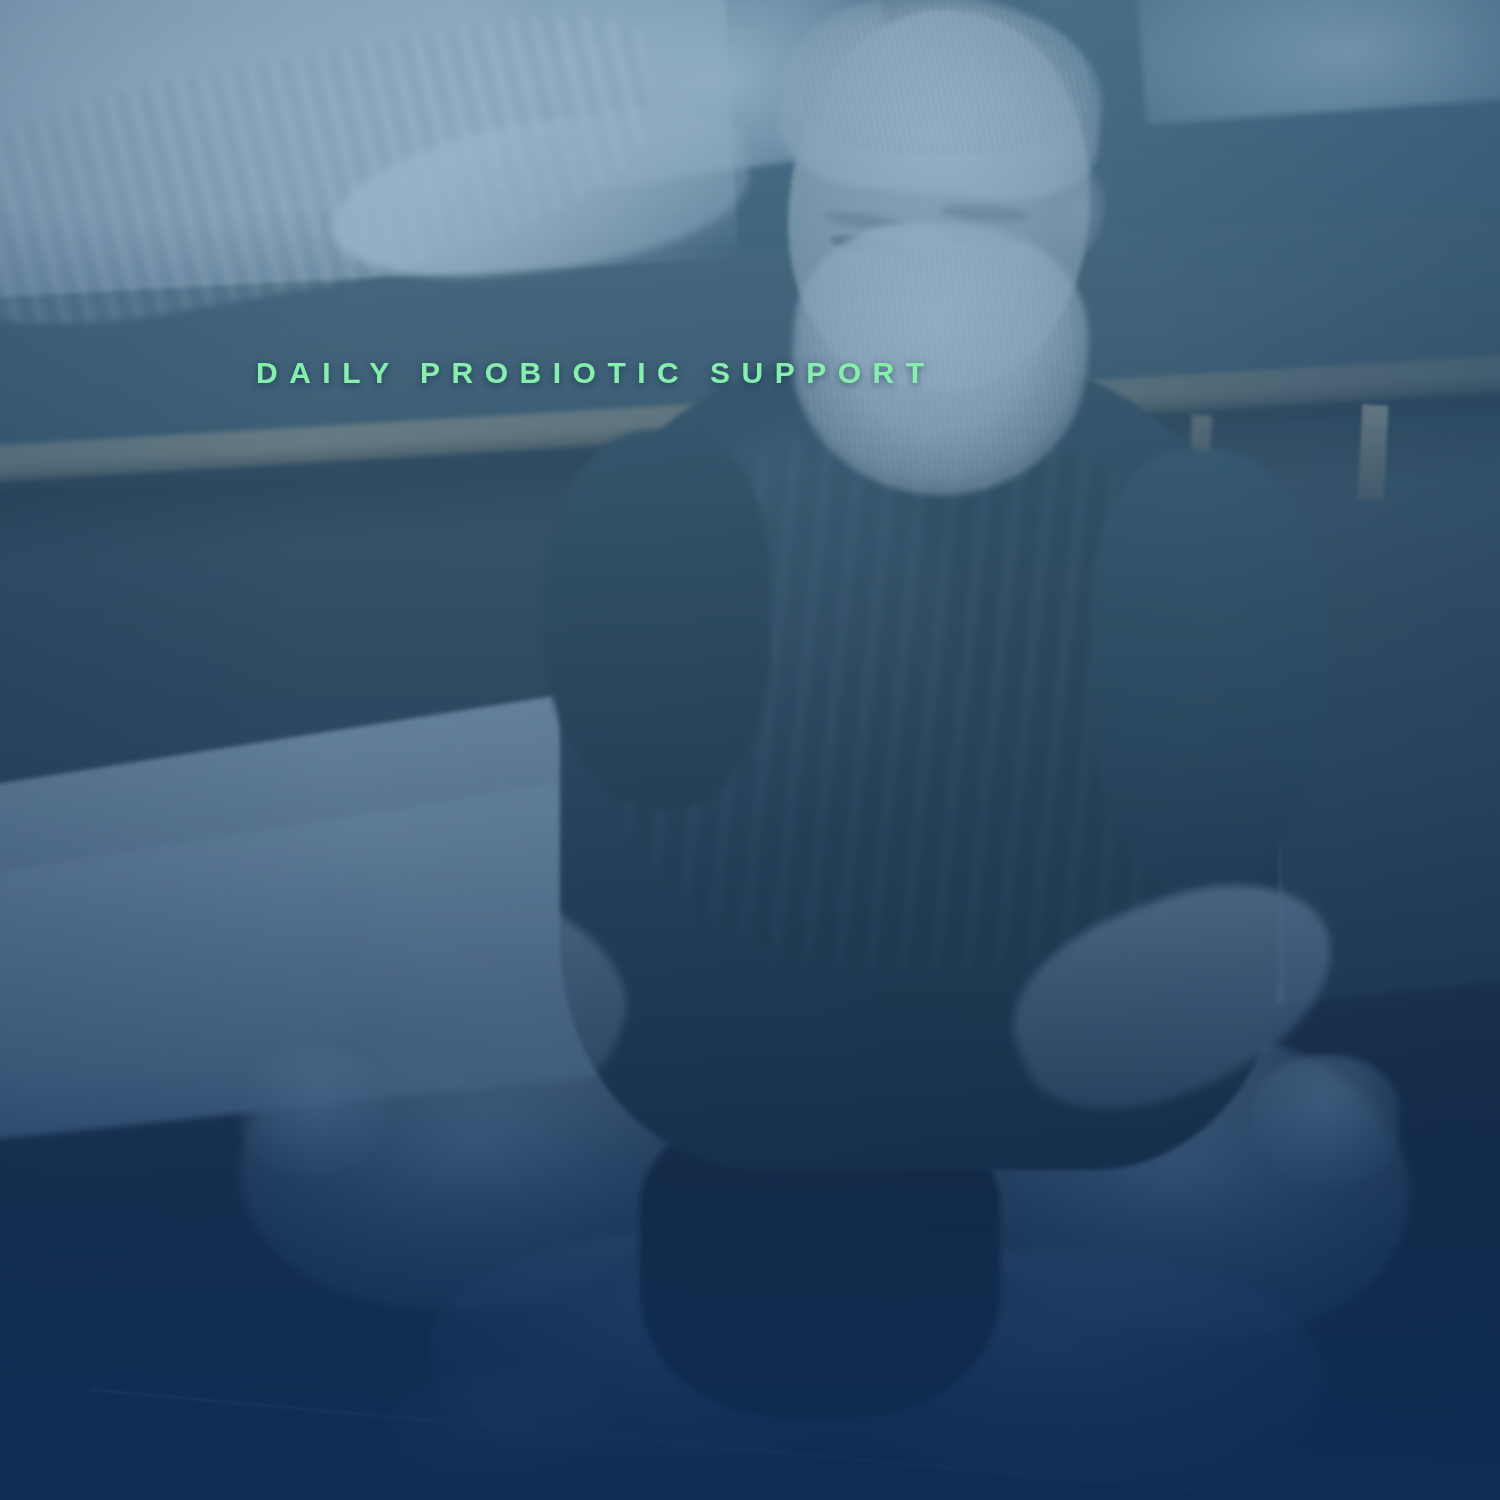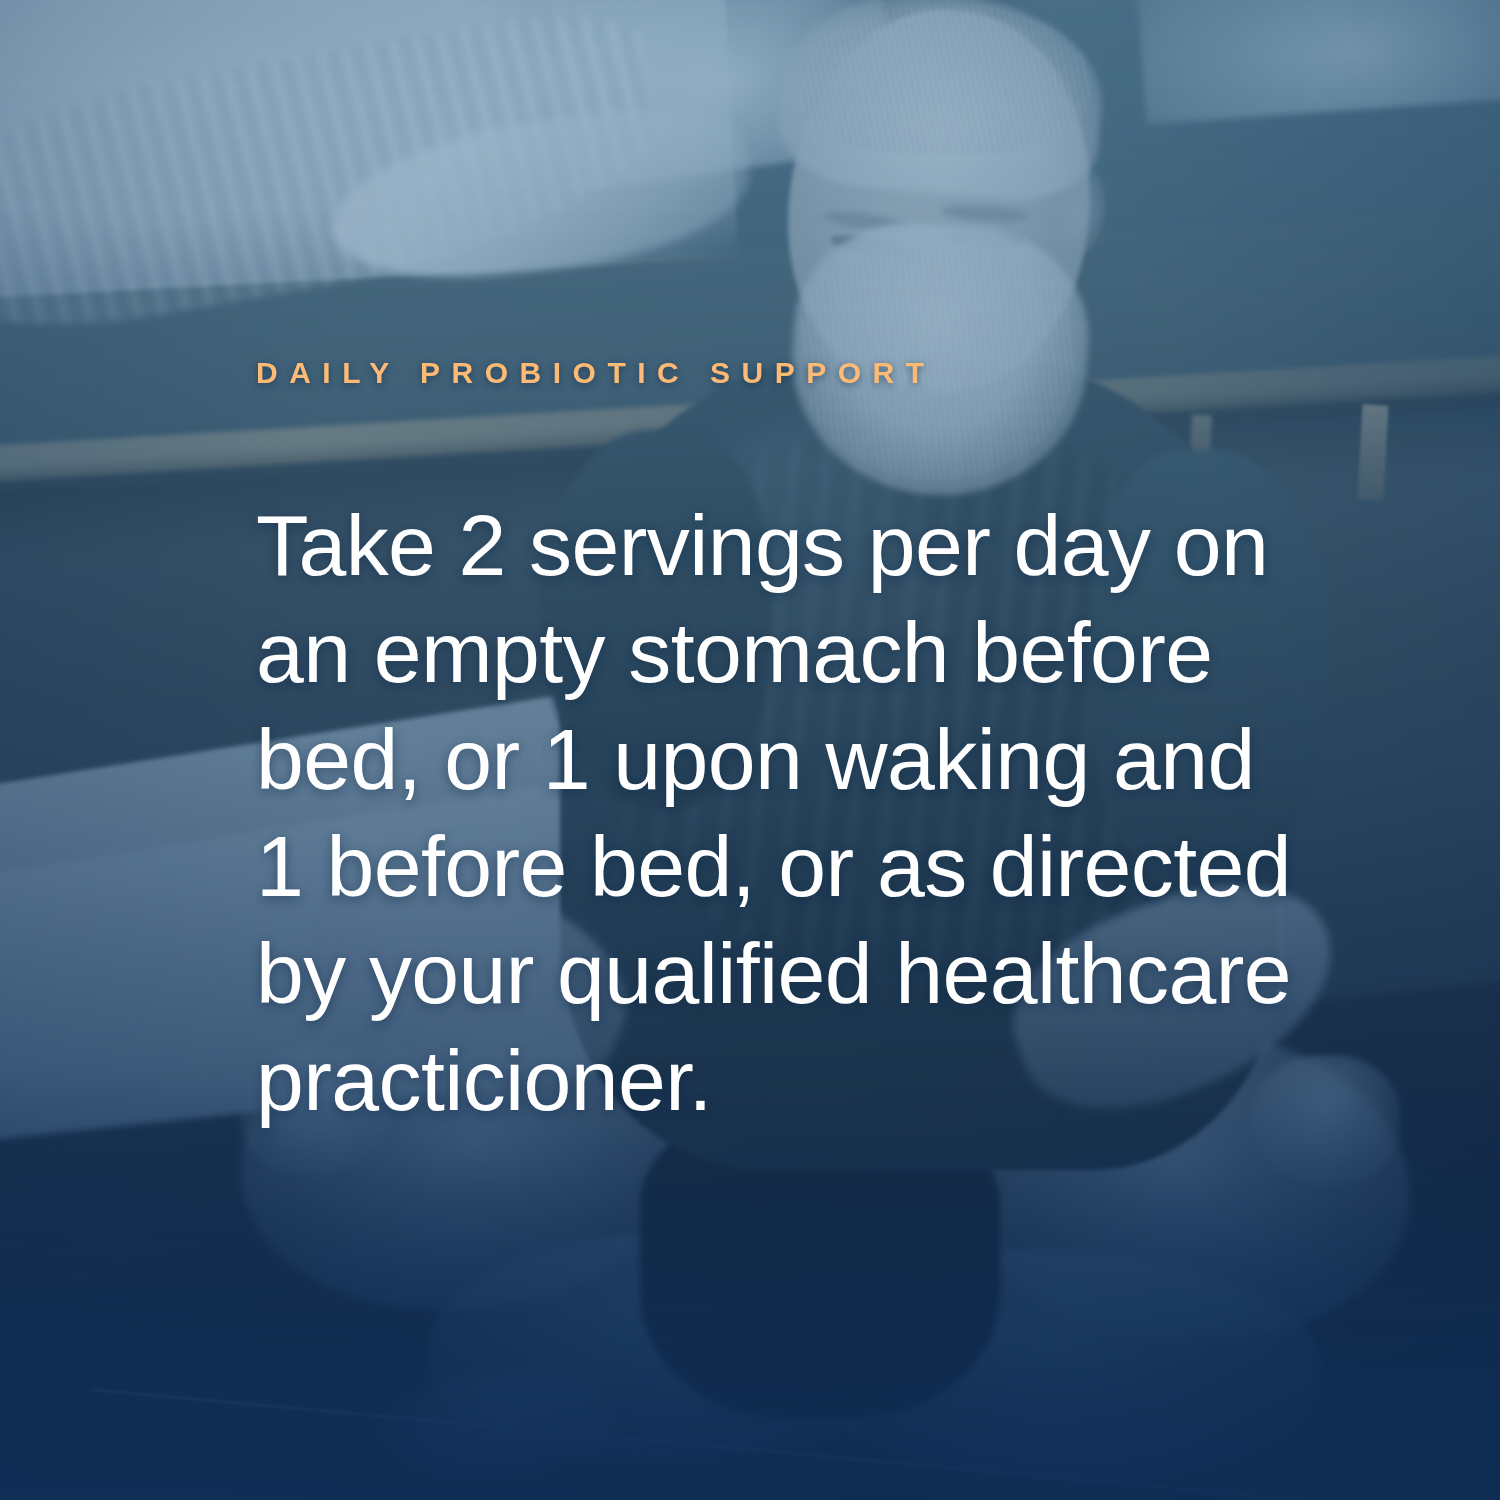--- a/index.html
+++ b/index.html
@@ -573,21 +573,21 @@
   .content {
     position: absolute;
     inset: 0;
     z-index: 5;
   }
 
   .eyebrow {
     position: absolute;
     left: 256px;
     top: 358px;
-    color: #fdba74;
+    color: #86efac;
     font-family: "Liberation Sans", sans-serif;
     font-size: 30px;
     font-weight: bold;
     letter-spacing: 11.5px;
     line-height: 1;
     white-space: nowrap;
     text-shadow: 0 2px 7px rgba(12,40,72,0.55);
   }
 
   .headline {
@@ -666,23 +666,15 @@
 
   <div class="tint"></div>
   <div class="tint2"></div>
   <div class="vignette"></div>
   <div class="bottom-fade"></div>
 
   <div class="content">
 
     <div class="eyebrow">DAILY PROBIOTIC SUPPORT</div>
 
-    <div class="headline">
-      <span class="ln">Take 2 servings per day on</span>
-      <span class="ln">an empty stomach before</span>
-      <span class="ln">bed, or 1 upon waking and</span>
-      <span class="ln">1 before bed, or as directed</span>
-      <span class="ln">by your qualified healthcare</span>
-      <span class="ln">practicioner.</span>
-    </div>
 
   </div>
 </div>
 
 </body></html>

